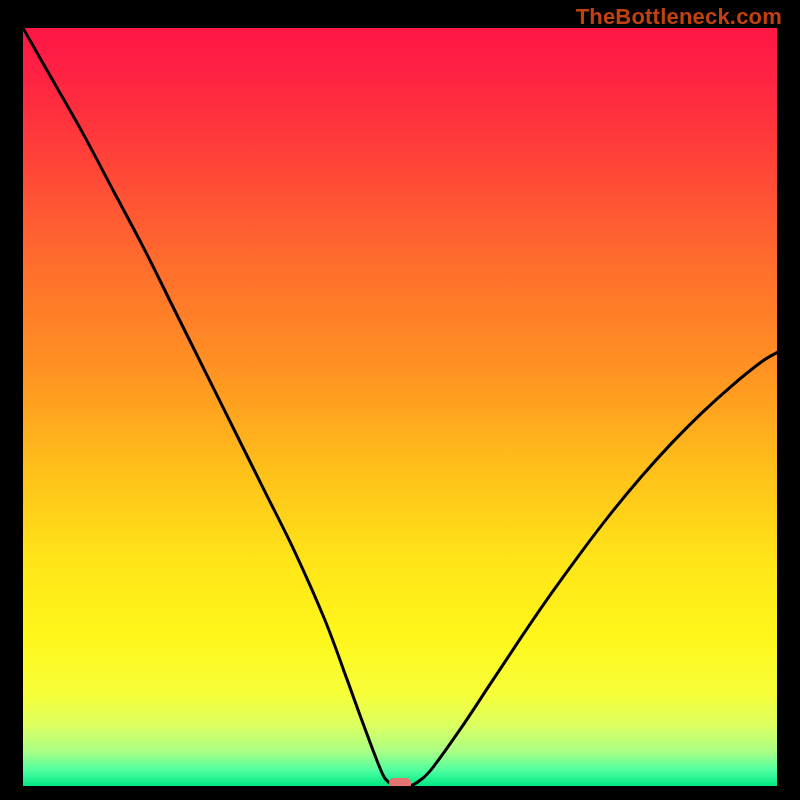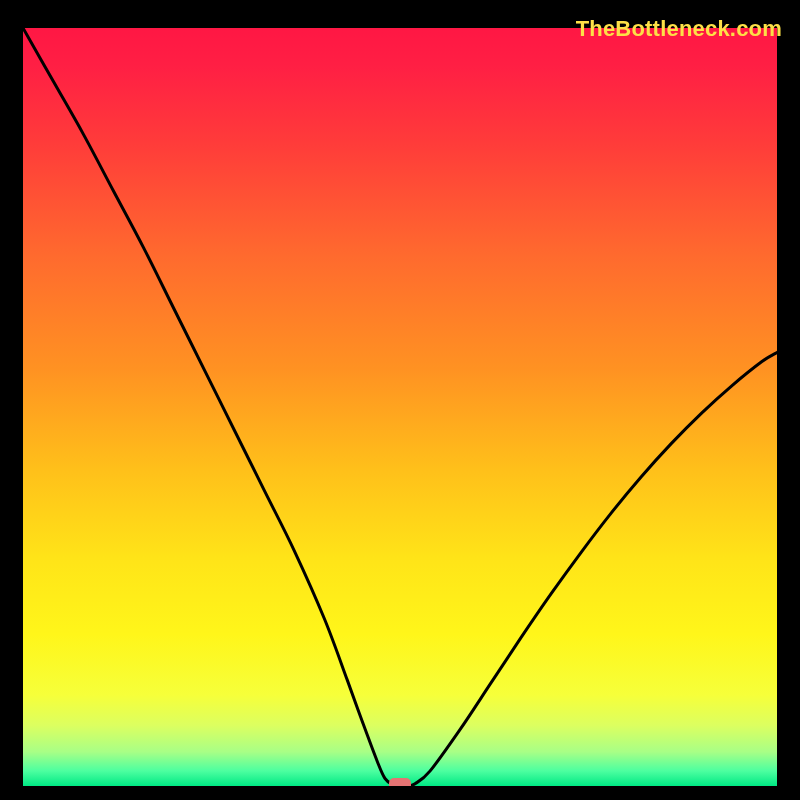--- a/index.html
+++ b/index.html
@@ -12,25 +12,25 @@
     font-family: Arial, Helvetica, sans-serif;
   }
   .frame {
     position: relative;
     width: 800px;
     height: 800px;
     background: #000;
   }
   .watermark {
     position: absolute;
-    top: 16px;
+    top: 4px;
     right: 18px;
     font-size: 22px;
     font-weight: 600;
-    color: #fde047;
+    color: #c2410c;
     letter-spacing: 0.2px;
     z-index: 10;
   }
   .plot-wrap {
     position: absolute;
     left: 23px;
     top: 28px;
     width: 754px;
     height: 758px;
   }

